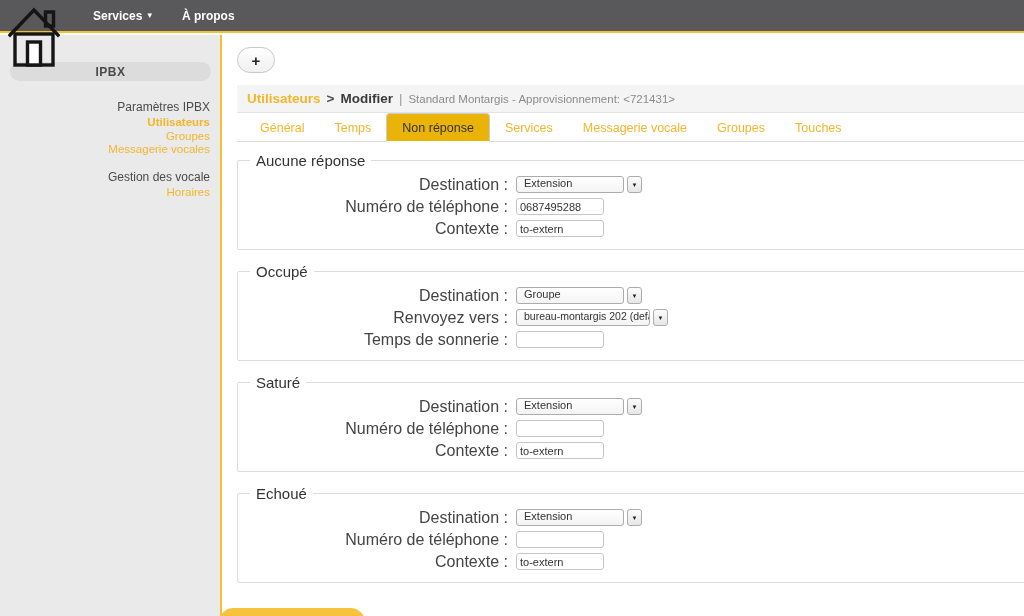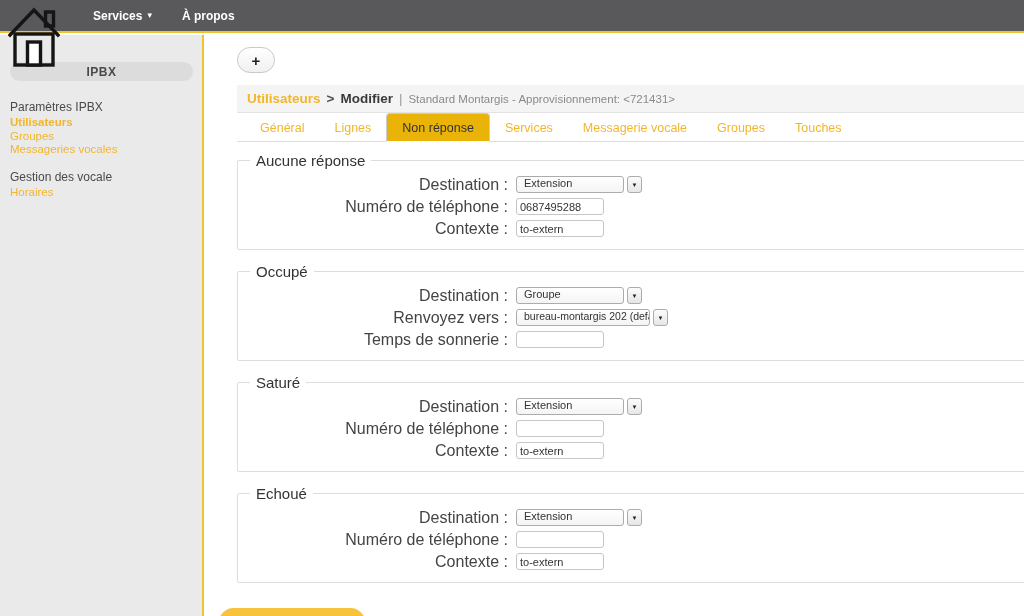--- a/index.html
+++ b/index.html
@@ -25,22 +25,22 @@
   .nav-item{
     color:#fff;font-size:12px;font-weight:bold;
     padding:0 15px;height:100%;display:flex;align-items:center;gap:5px;
     cursor:pointer;
   }
   .caret{font-size:9px;color:#fff;line-height:1;}
   
   .logo{position:absolute;left:8px;top:5px;z-index:5;cursor:pointer;}
   
   .sidebar{
-    position:absolute;left:0;top:35px;width:204px;bottom:0;
-    background:#EAEAEA;border-right:2px solid var(--accent-border);
+    position:absolute;left:0;top:35px;width:222px;bottom:0;
+    background:#EAEAEA;border-right:2px solid var(--accent-border);text-align:right;
   }
   .pill{
     margin:27px 9px 0 10px;height:19px;background:#DCDCDC;border-radius:10px;
     display:flex;align-items:center;justify-content:center;
     font-size:12px;font-weight:bold;color:#4A4A4A;letter-spacing:.5px;
   }
   .side-sections{padding:6px 10px 0 10px;}
   .side-heading{font-size:12px;font-weight:normal;color:#4A4A4A;margin:13px 0 2px;}
   .side-link{
     font-size:11.5px;color:var(--accent);line-height:13.5px;cursor:pointer;
@@ -136,42 +136,42 @@
 </svg>
 
 <div class="sidebar">
   <div class="pill">
     <span>IPBX</span>
   </div>
   <div class="side-sections" id="side-sections">
       <div class="side-heading">Paramètres IPBX</div>
       <div class="side-link active">Utilisateurs</div>
       <div class="side-link">Groupes</div>
-      <div class="side-link">Messageries vocales</div>
+      <div class="side-link">Messagerie vocales</div>
       <div class="side-heading">Gestion des vocale</div>
       <div class="side-link">Horaires</div>
     </div>
 </div>
 
 <div class="main">
   <button class="add-btn">
     <span>+</span>
   </button>
 
   <div class="crumb-bar">
     <span class="crumb-section">Utilisateurs</span>
     <span class="crumb-sep">&gt;</span>
     <span class="crumb-page">Modifier</span>
     <span class="crumb-pipe">|</span>
     <span class="crumb-sub">Standard Montargis - Approvisionnement: &lt;721431&gt;</span>
   </div>
 
   <div class="tabs" id="tabs">
       <div class="tab">Général</div>
-      <div class="tab">Lignes</div>
+      <div class="tab">Temps</div>
       <div class="tab active">Non réponse</div>
       <div class="tab">Services</div>
       <div class="tab">Messagerie vocale</div>
       <div class="tab">Groupes</div>
       <div class="tab">Touches</div>
     </div>
 
   <div class="form-area" id="fieldsets">
       <fieldset>
         <legend>Aucune réponse</legend>

